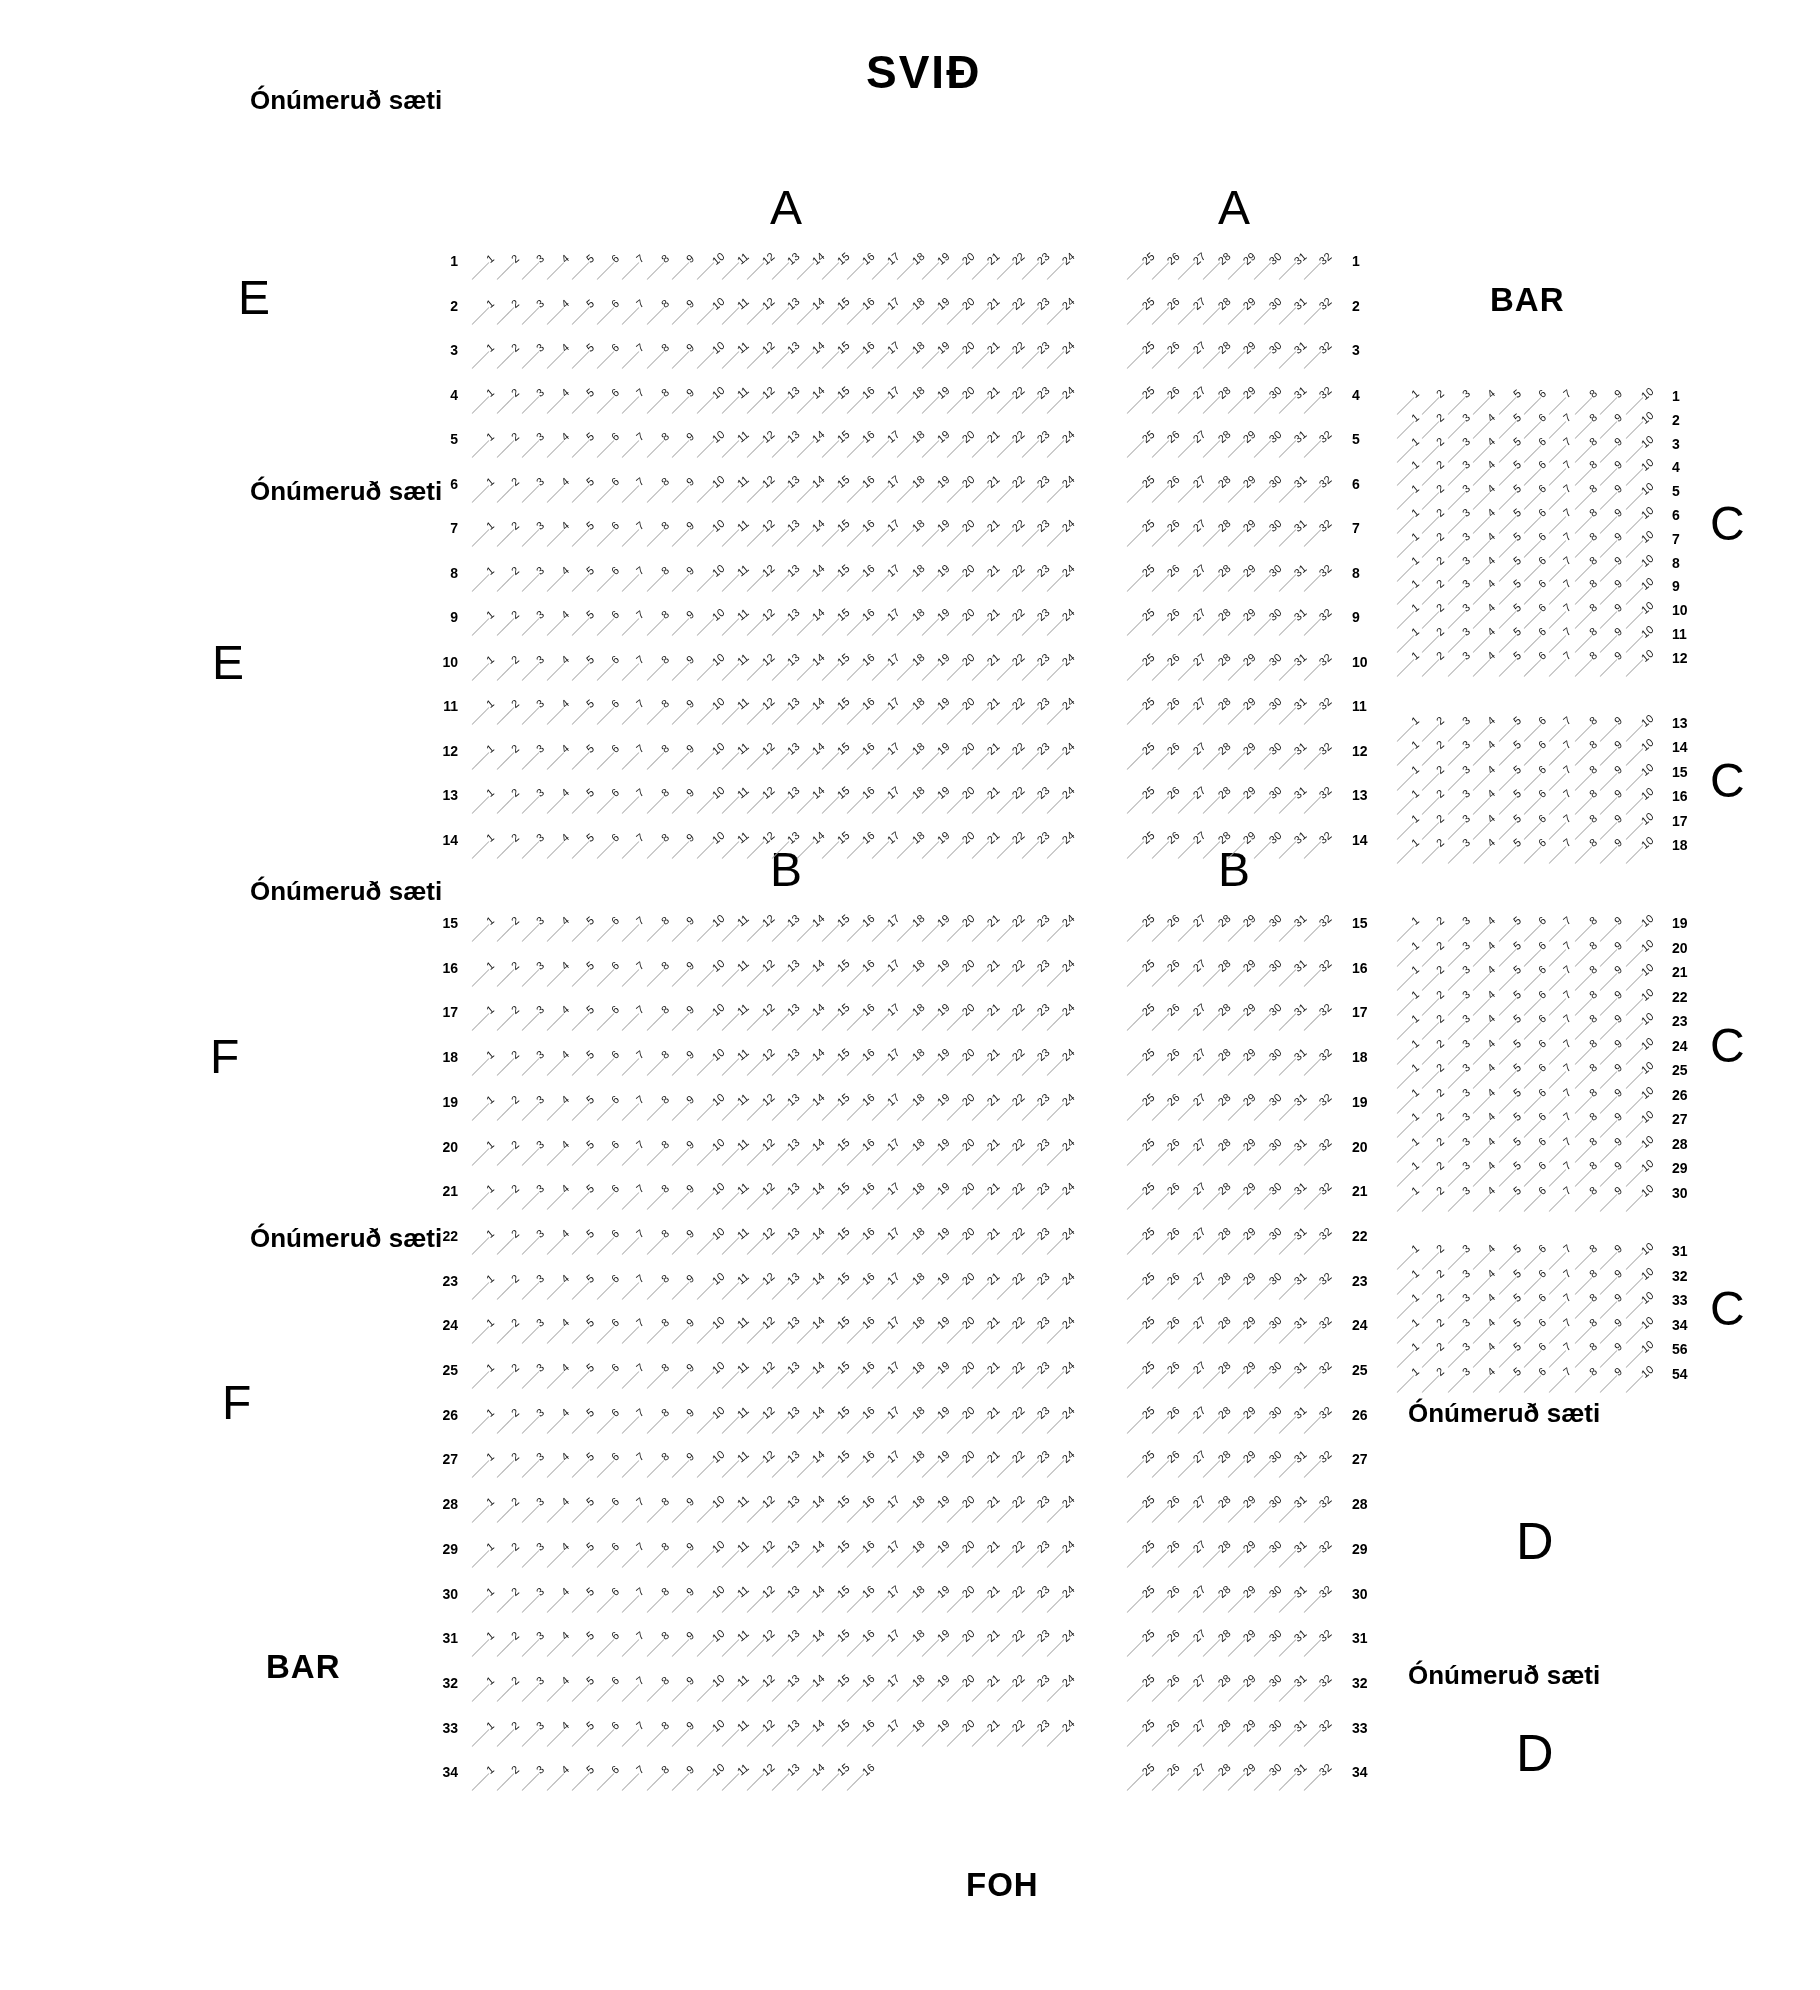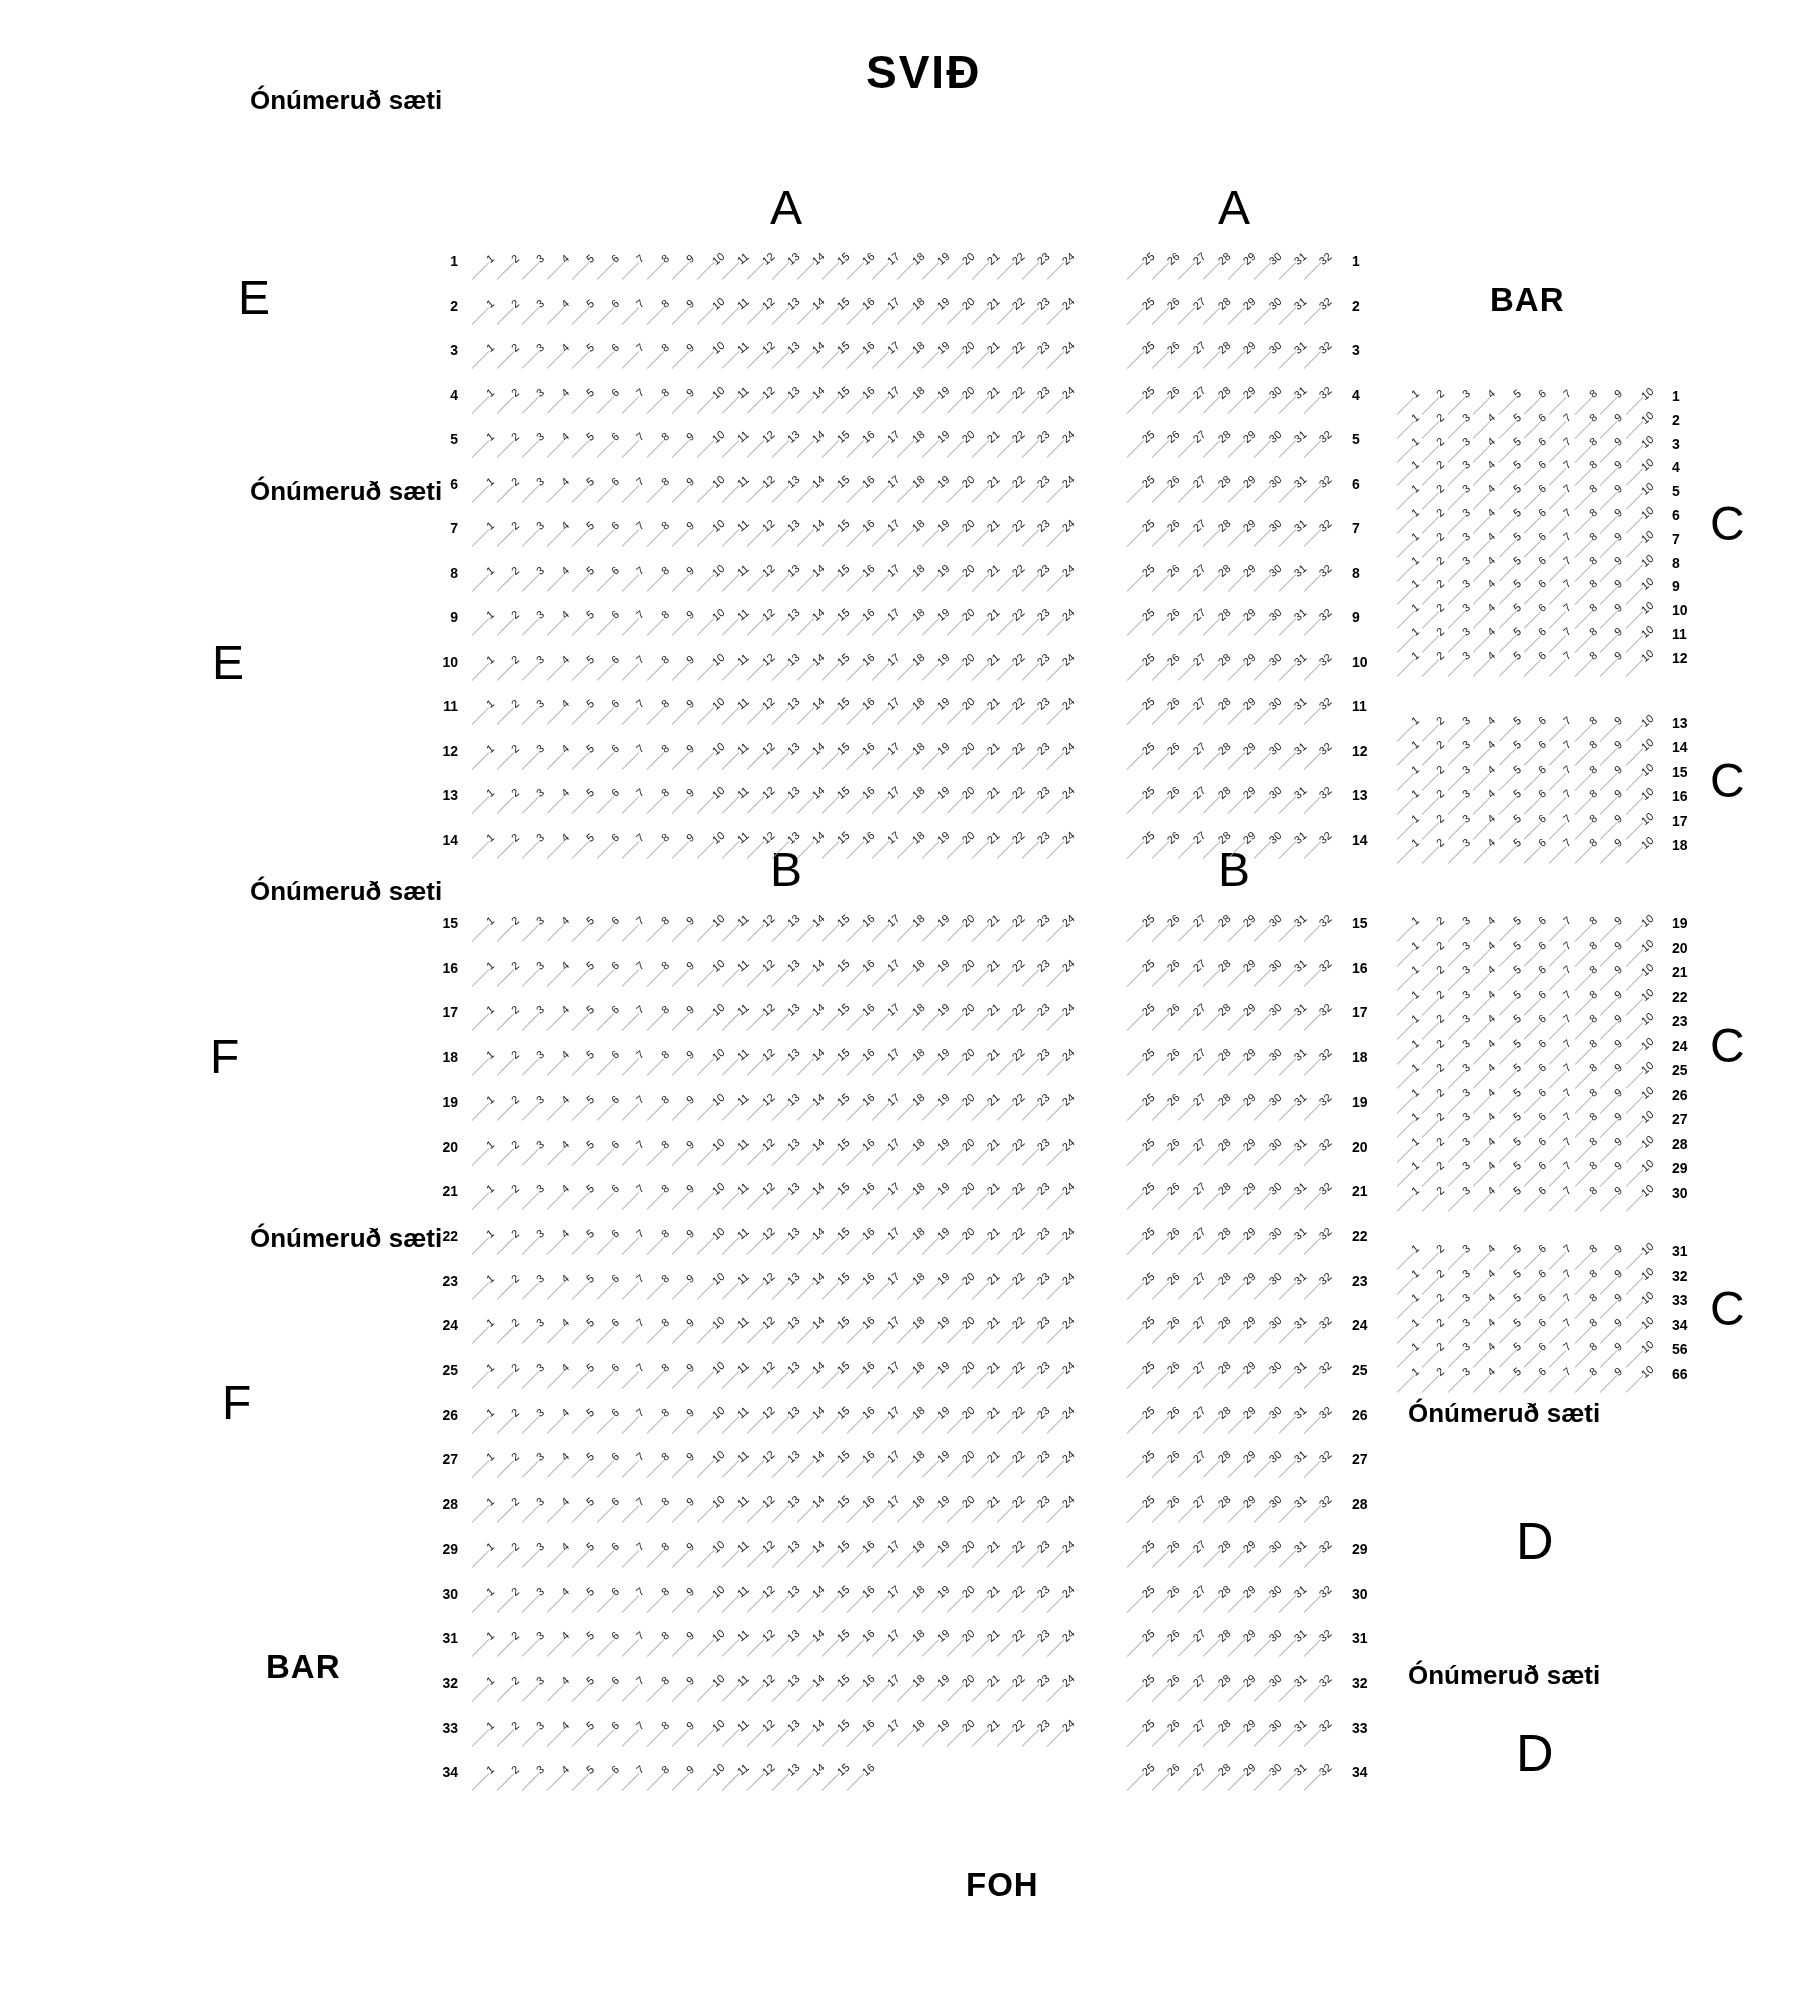--- a/index.html
+++ b/index.html
@@ -5876,21 +5876,21 @@
         <span class="num">8</span>
       </span>
       <span class="seat" style="left: 1606.2px; top: 1341.4px;">
         <span class="tick"></span>
         <span class="num">9</span>
       </span>
       <span class="seat" style="left: 1631.6px; top: 1341.4px;">
         <span class="tick"></span>
         <span class="num">10</span>
       </span>
-      <span class="row-label" style="left: 1672px; top: 1367px;">66</span>
+      <span class="row-label" style="left: 1672px; top: 1367px;">54</span>
       <span class="seat" style="left: 1403px; top: 1366px;">
         <span class="tick"></span>
         <span class="num">1</span>
       </span>
       <span class="seat" style="left: 1428.4px; top: 1366px;">
         <span class="tick"></span>
         <span class="num">2</span>
       </span>
       <span class="seat" style="left: 1453.8px; top: 1366px;">
         <span class="tick"></span>

